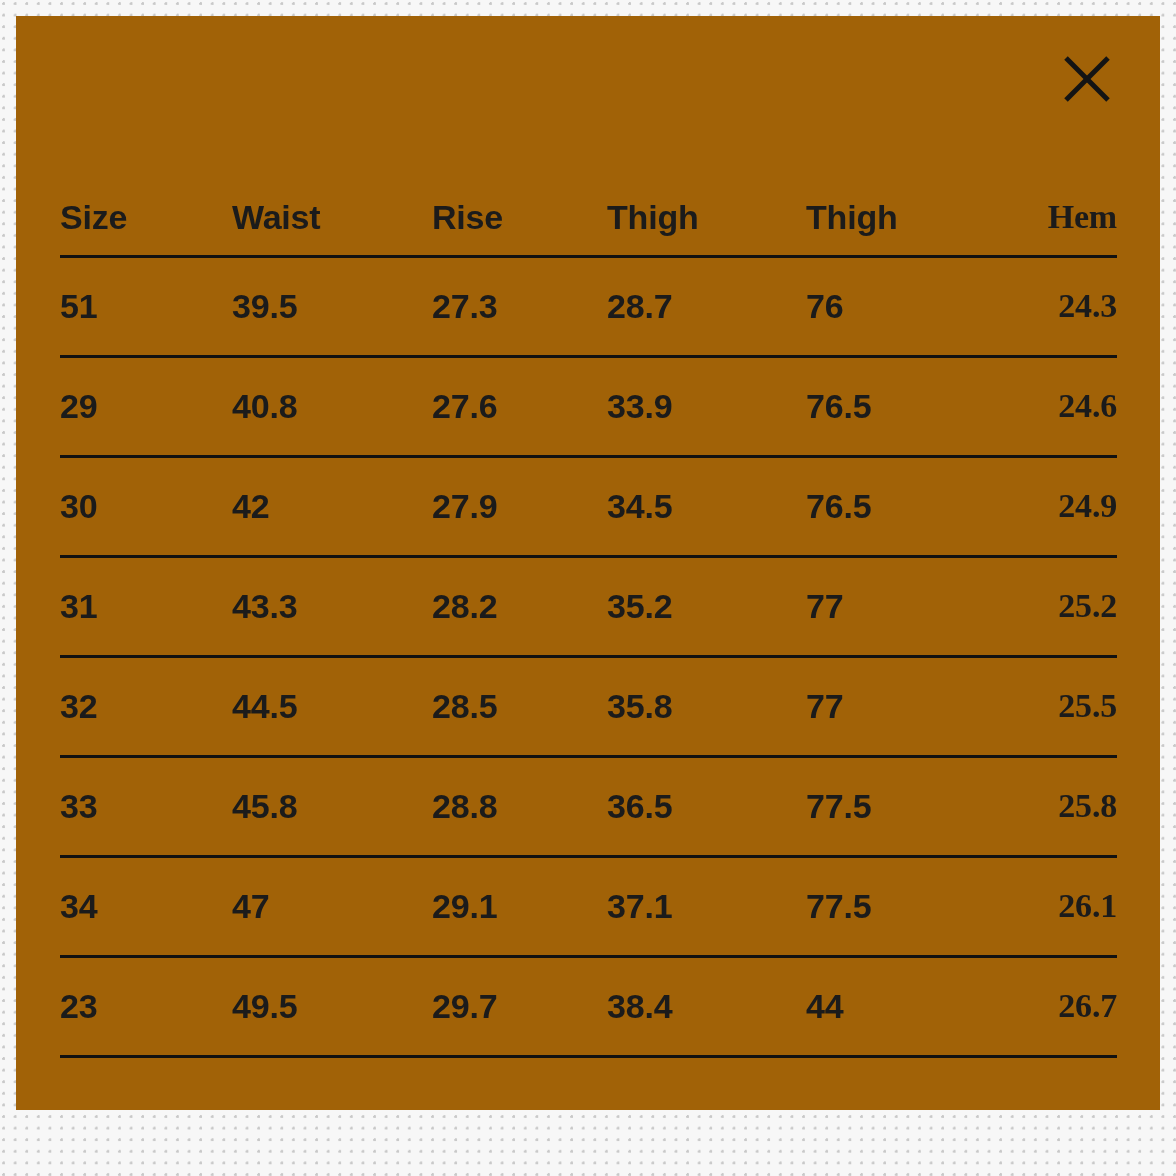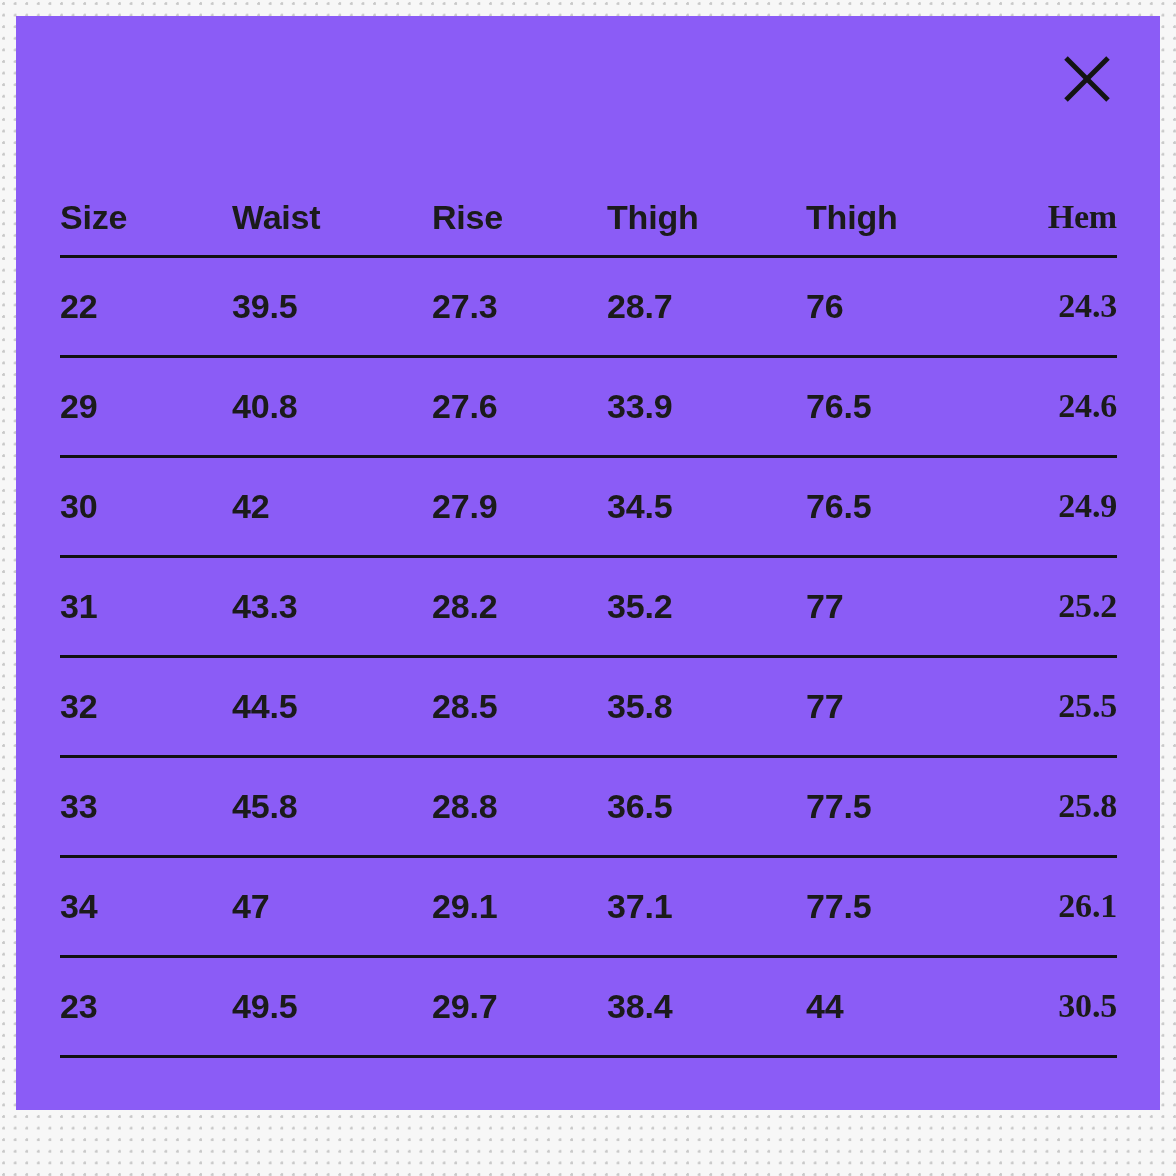--- a/index.html
+++ b/index.html
@@ -21,21 +21,21 @@
     position: relative;
   }
 
   
   #size-chart-card {
     position: absolute;
     left: 16px;
     top: 16px;
     width: 1144px;
     height: 1094px;
-    background: #8b5cf6;
+    background: #a16207;
   }
 
   
   #close-button {
     position: absolute;
     right: 41px;
     top: 31px;
     width: 64px;
     height: 64px;
     background: transparent;
@@ -123,21 +123,21 @@
           <th class="col-size">Size</th>
           <th class="col-waist">Waist</th>
           <th class="col-rise">Rise</th>
           <th class="col-thigh">Thigh</th>
           <th class="col-inseam">Thigh</th>
           <th class="col-hem">Hem</th>
         </tr>
       </thead>
       <tbody>
         <tr>
-          <td class="col-size">22</td>
+          <td class="col-size">51</td>
           <td class="col-waist">39.5</td>
           <td class="col-rise">27.3</td>
           <td class="col-thigh">28.7</td>
           <td class="col-inseam">76</td>
           <td class="col-hem">24.3</td>
         </tr>
         <tr>
           <td class="col-size">29</td>
           <td class="col-waist">40.8</td>
           <td class="col-rise">27.6</td>
@@ -184,19 +184,19 @@
           <td class="col-thigh">37.1</td>
           <td class="col-inseam">77.5</td>
           <td class="col-hem">26.1</td>
         </tr>
         <tr>
           <td class="col-size">23</td>
           <td class="col-waist">49.5</td>
           <td class="col-rise">29.7</td>
           <td class="col-thigh">38.4</td>
           <td class="col-inseam">44</td>
-          <td class="col-hem">30.5</td>
+          <td class="col-hem">26.7</td>
         </tr>
       </tbody>
     </table>
   </div>
 
 </div>
 
 </body></html>

